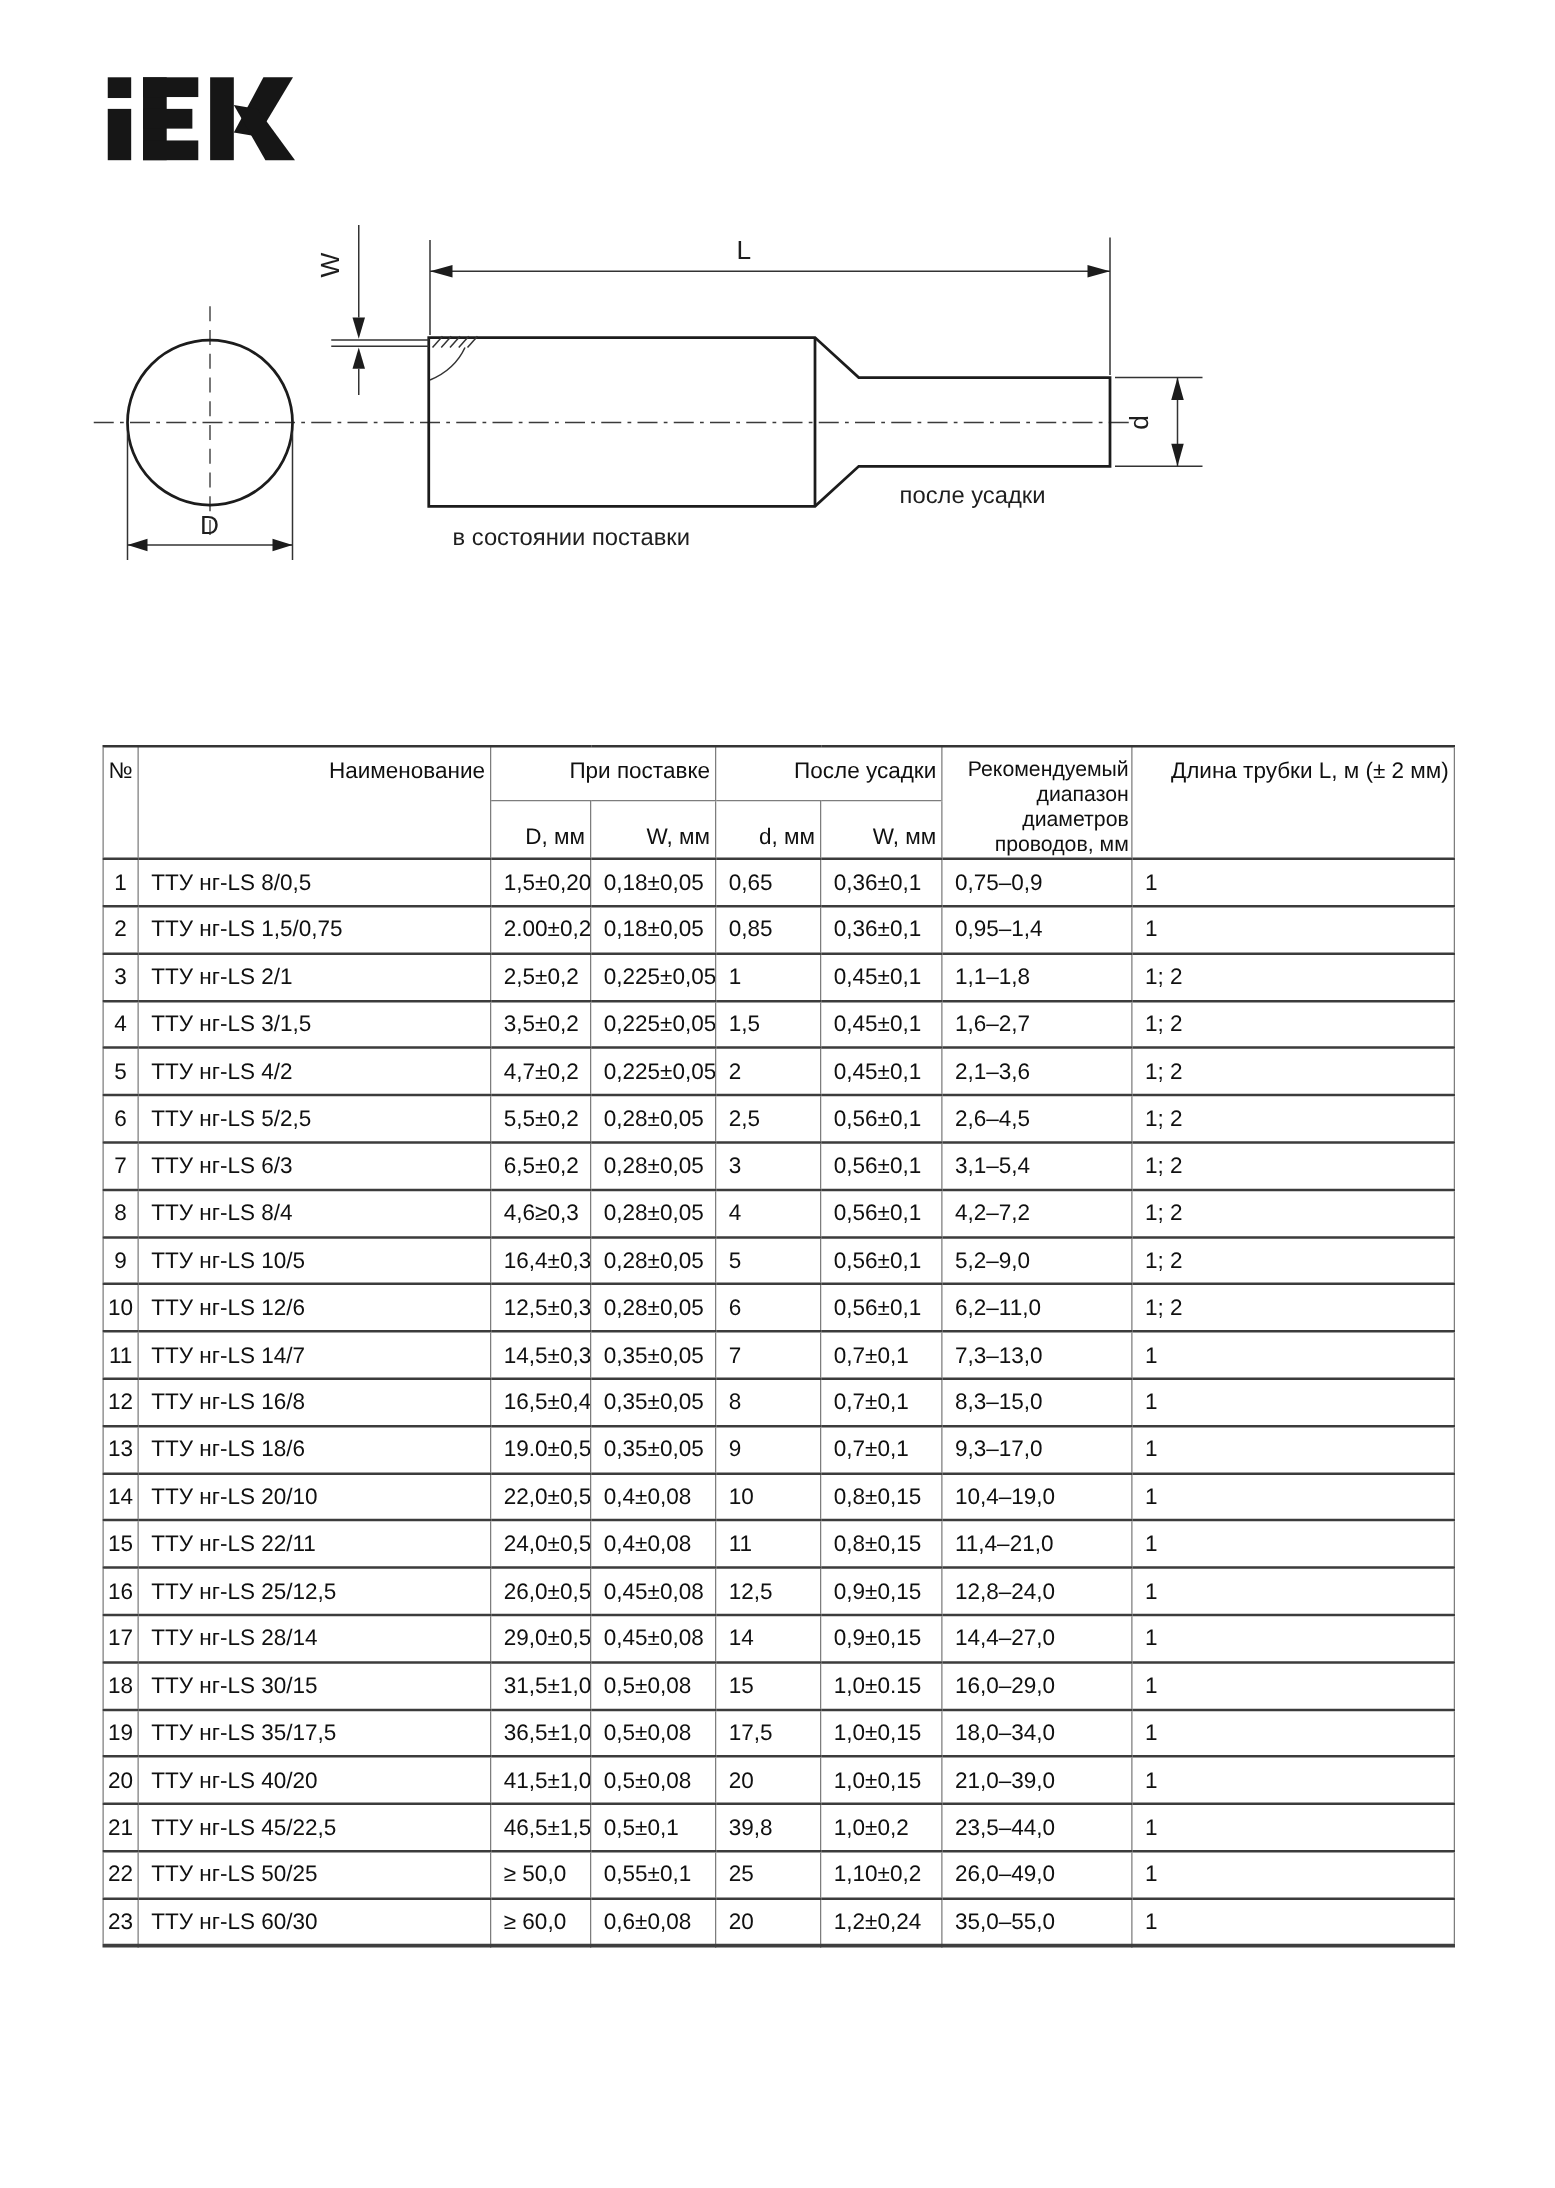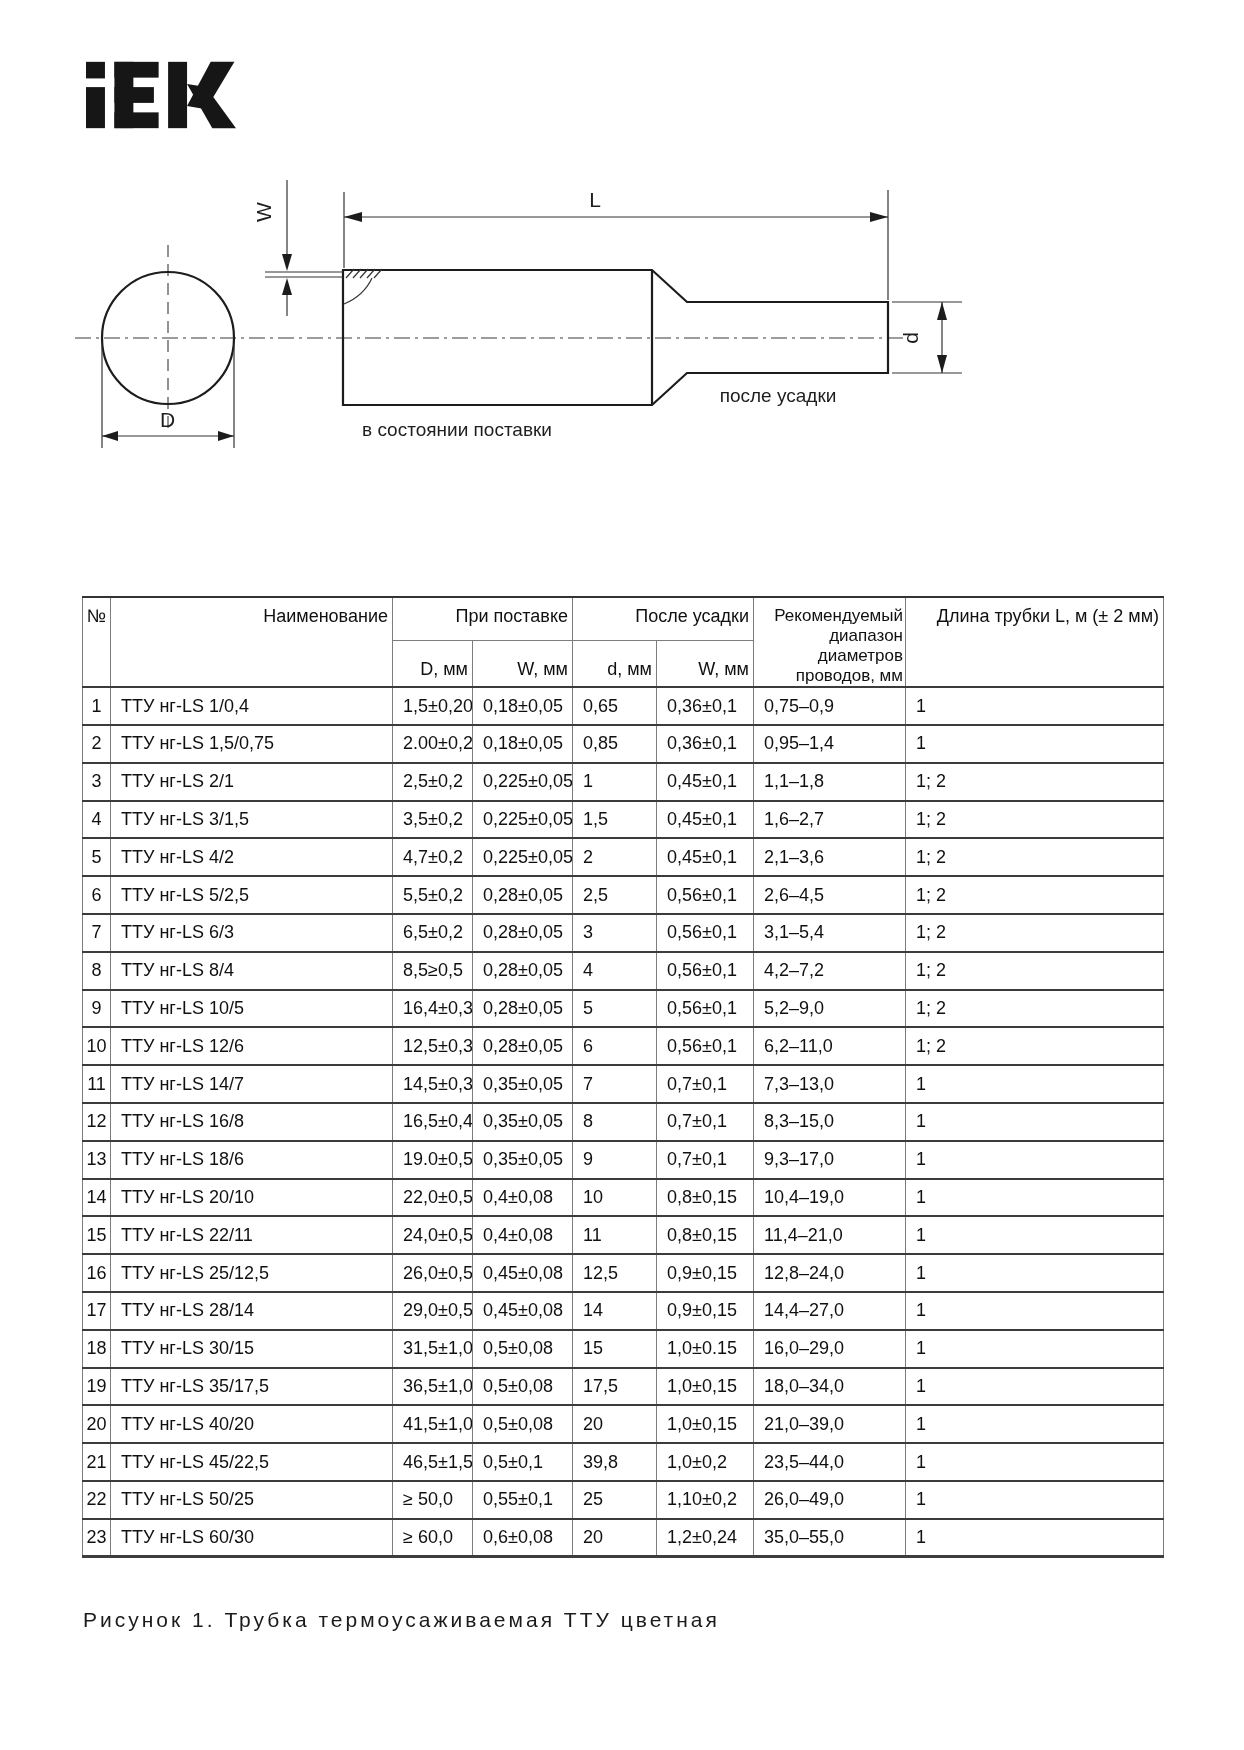--- a/index.html
+++ b/index.html
@@ -142,21 +142,21 @@
       <tr class="sub">
         <th>D, мм</th>
         <th>W, мм</th>
         <th>d, мм</th>
         <th>W, мм</th>
       </tr>
     </thead>
     <tbody>
         <tr>
           <td>1</td>
-          <td>ТТУ нг-LS 1/0,4</td>
+          <td>ТТУ нг-LS 8/0,5</td>
           <td>1,5±0,20</td>
           <td>0,18±0,05</td>
           <td>0,65</td>
           <td>0,36±0,1</td>
           <td>0,75–0,9</td>
           <td>1</td>
         </tr>
         <tr>
           <td>2</td>
           <td>ТТУ нг-LS 1,5/0,75</td>
@@ -213,21 +213,21 @@
           <td>6,5±0,2</td>
           <td>0,28±0,05</td>
           <td>3</td>
           <td>0,56±0,1</td>
           <td>3,1–5,4</td>
           <td>1; 2</td>
         </tr>
         <tr>
           <td>8</td>
           <td>ТТУ нг-LS 8/4</td>
-          <td>8,5≥0,5</td>
+          <td>4,6≥0,3</td>
           <td>0,28±0,05</td>
           <td>4</td>
           <td>0,56±0,1</td>
           <td>4,2–7,2</td>
           <td>1; 2</td>
         </tr>
         <tr>
           <td>9</td>
           <td>ТТУ нг-LS 10/5</td>
           <td>16,4±0,3</td>
@@ -373,15 +373,14 @@
           <td>≥ 60,0</td>
           <td>0,6±0,08</td>
           <td>20</td>
           <td>1,2±0,24</td>
           <td>35,0–55,0</td>
           <td>1</td>
         </tr>
       </tbody>
   </table>
 
-  <div class="caption">Рисунок 1. Трубка термоусаживаемая ТТУ цветная</div>
 
 </div>
 
 </body></html>

